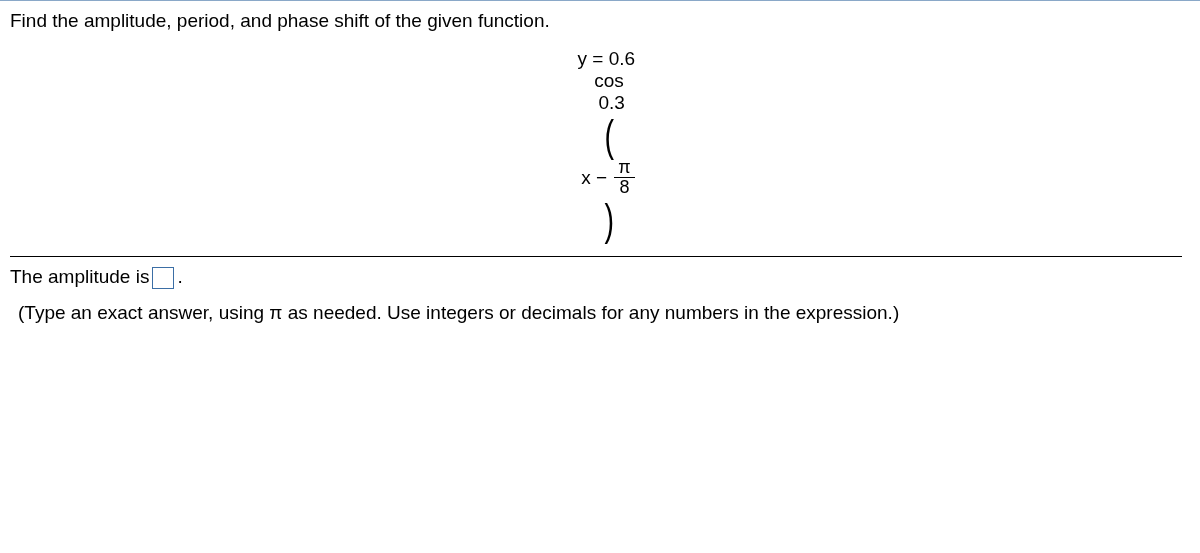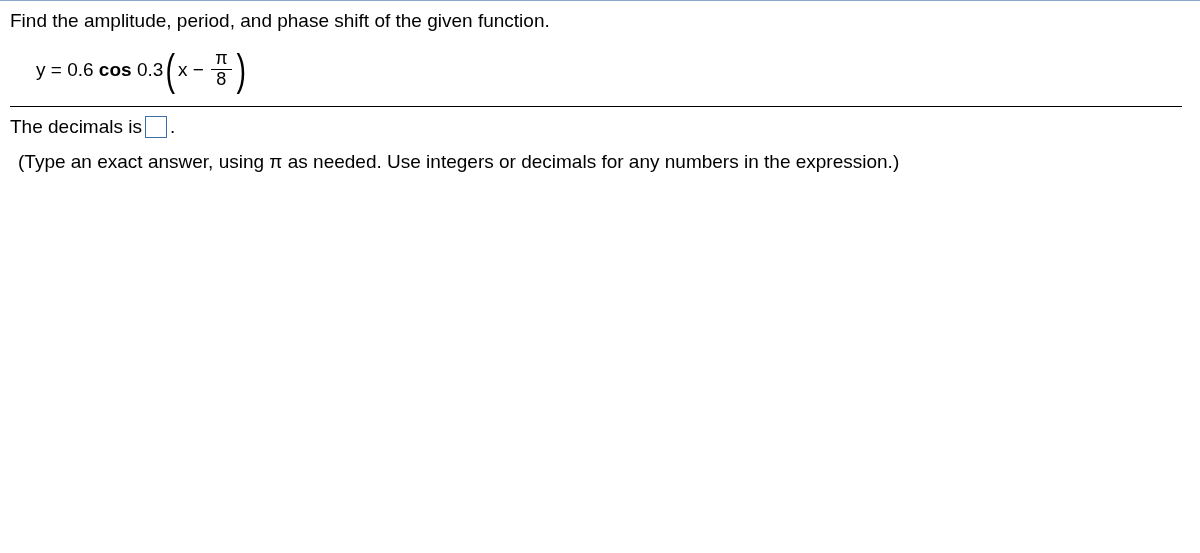--- a/index.html
+++ b/index.html
@@ -21,20 +21,21 @@
   }
   .instruction {
     margin: 0 0 14px 0;
     line-height: 1.3;
   }
   .equation-row {
     margin: 12px 0 14px 26px;
     display: flex;
     align-items: center;
     font-size: 19px;
+    flex-direction: column;
   }
   .eq-part {
     white-space: pre;
   }
   .lparen, .rparen {
     font-size: 44px;
     line-height: 1;
     font-weight: 300;
     position: relative;
     transform: scaleX(0.65);
@@ -89,37 +90,37 @@
 <body>
 
 <div class="top-rule"></div>
 
 <div class="content">
 
   <p class="instruction">Find the amplitude, period, and phase shift of the given function.</p>
 
   <div class="equation-row">
     <span class="eq-part">y = 0.6 </span>
-    <span class="eq-part" style="font-weight:bold;">cos</span>
+    <span class="eq-part" style="font-weight:normal;">cos</span>
     <span class="eq-part"> 0.3</span>
     <span class="lparen">(</span>
     <span class="inner-expr">
       <span class="eq-part">x − </span>
       <span class="frac">
         <span class="num">π</span>
         <span class="bar"></span>
         <span class="den">8</span>
       </span>
     </span>
     <span class="rparen">)</span>
   </div>
 
   <div class="divider"></div>
 
   <p class="answer-line">
-    <span>The decimals is </span>
+    <span>The amplitude is </span>
     <span class="answer-box"></span>
     <span>.</span>
   </p>
 
   <p class="hint">(Type an exact answer, using π as needed. Use integers or decimals for any numbers in the expression.)</p>
 
 </div>
 
 </body></html>

